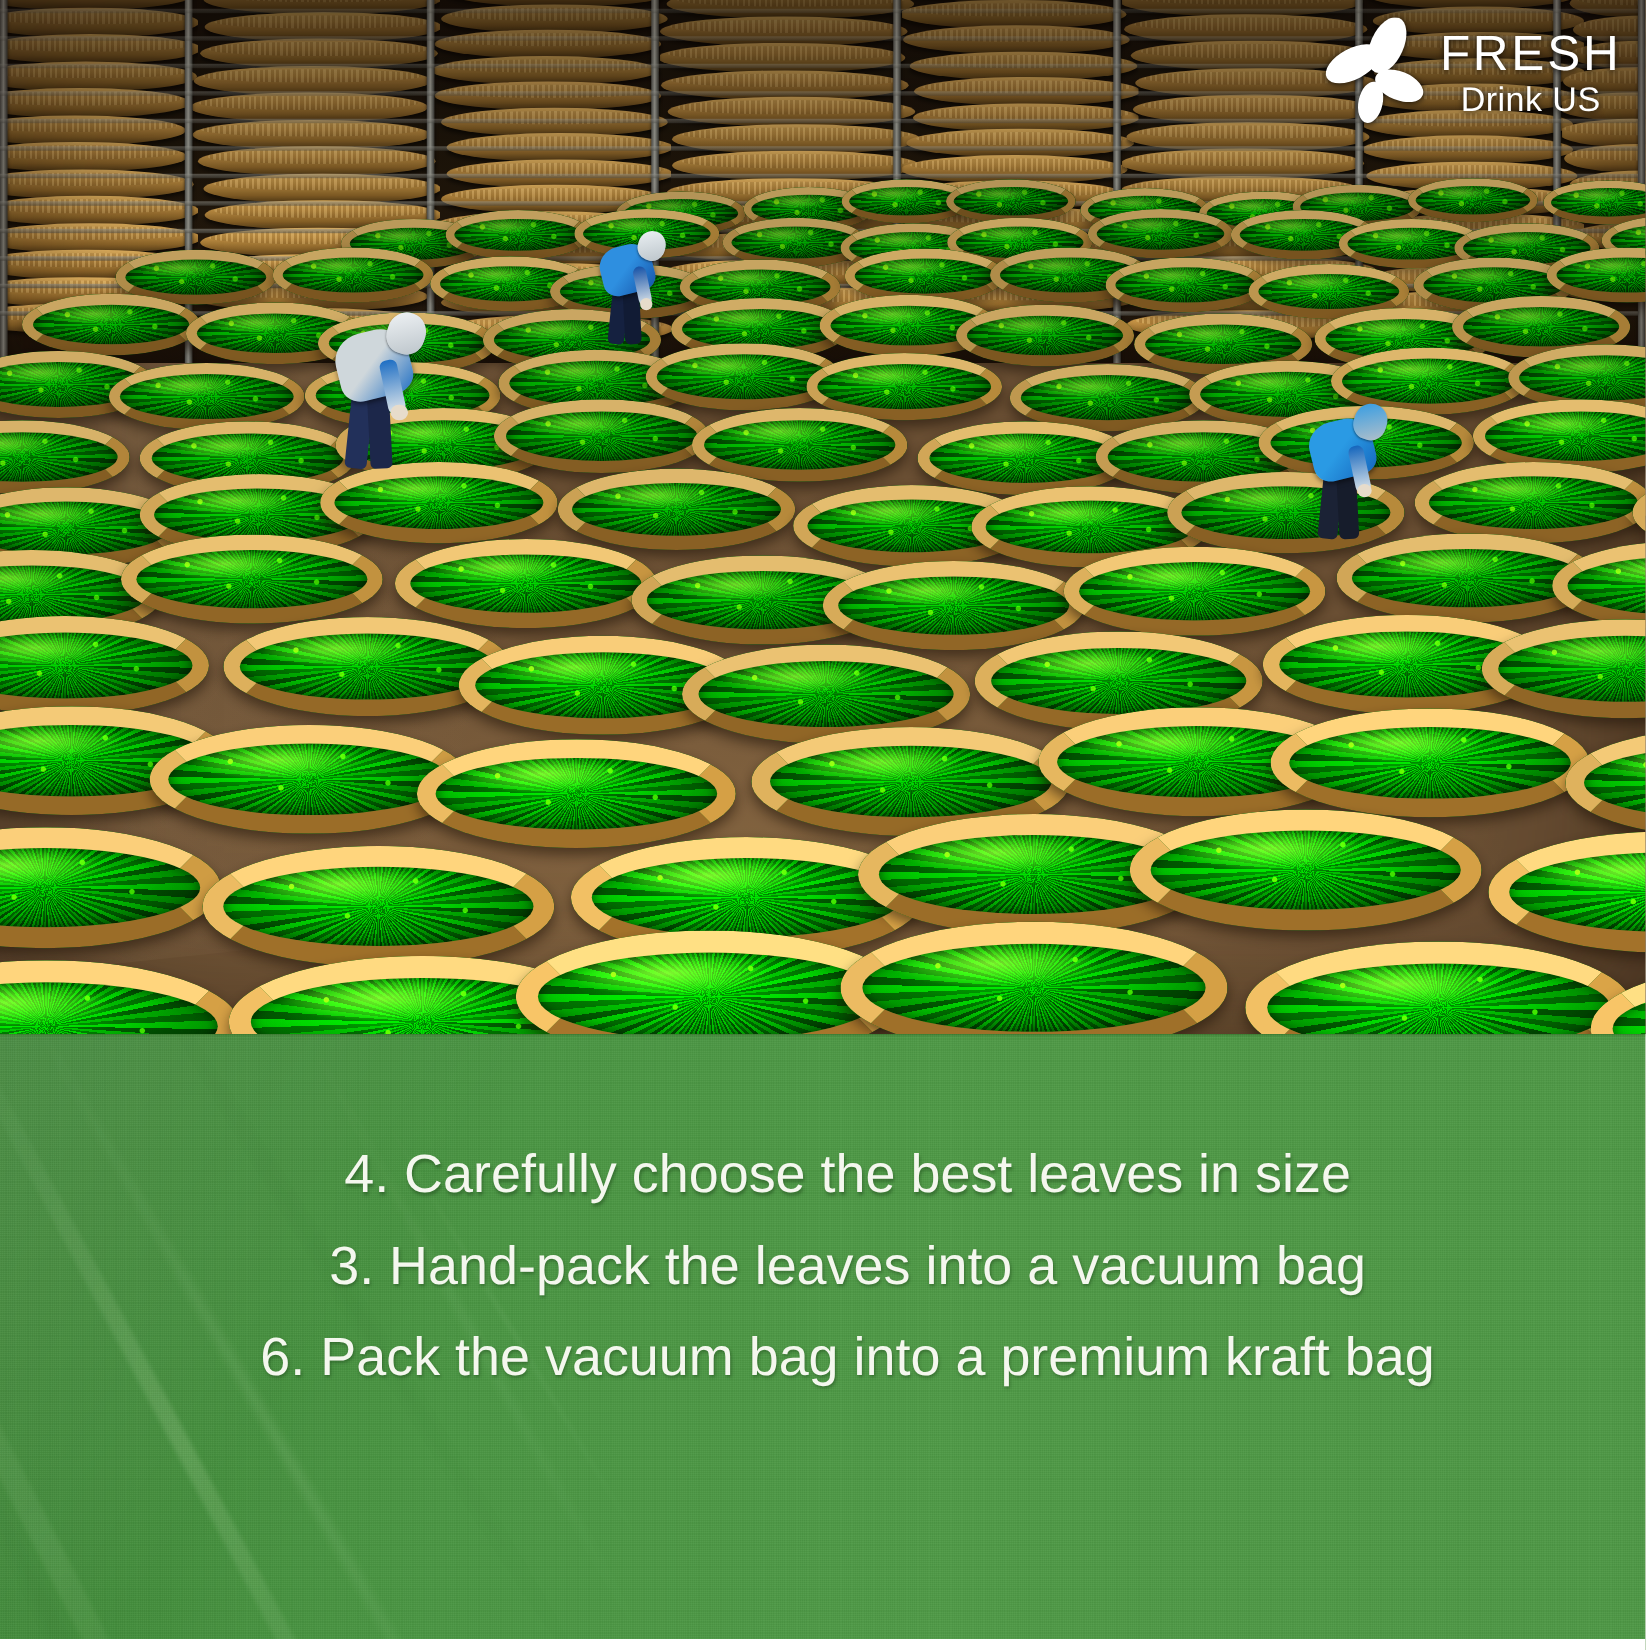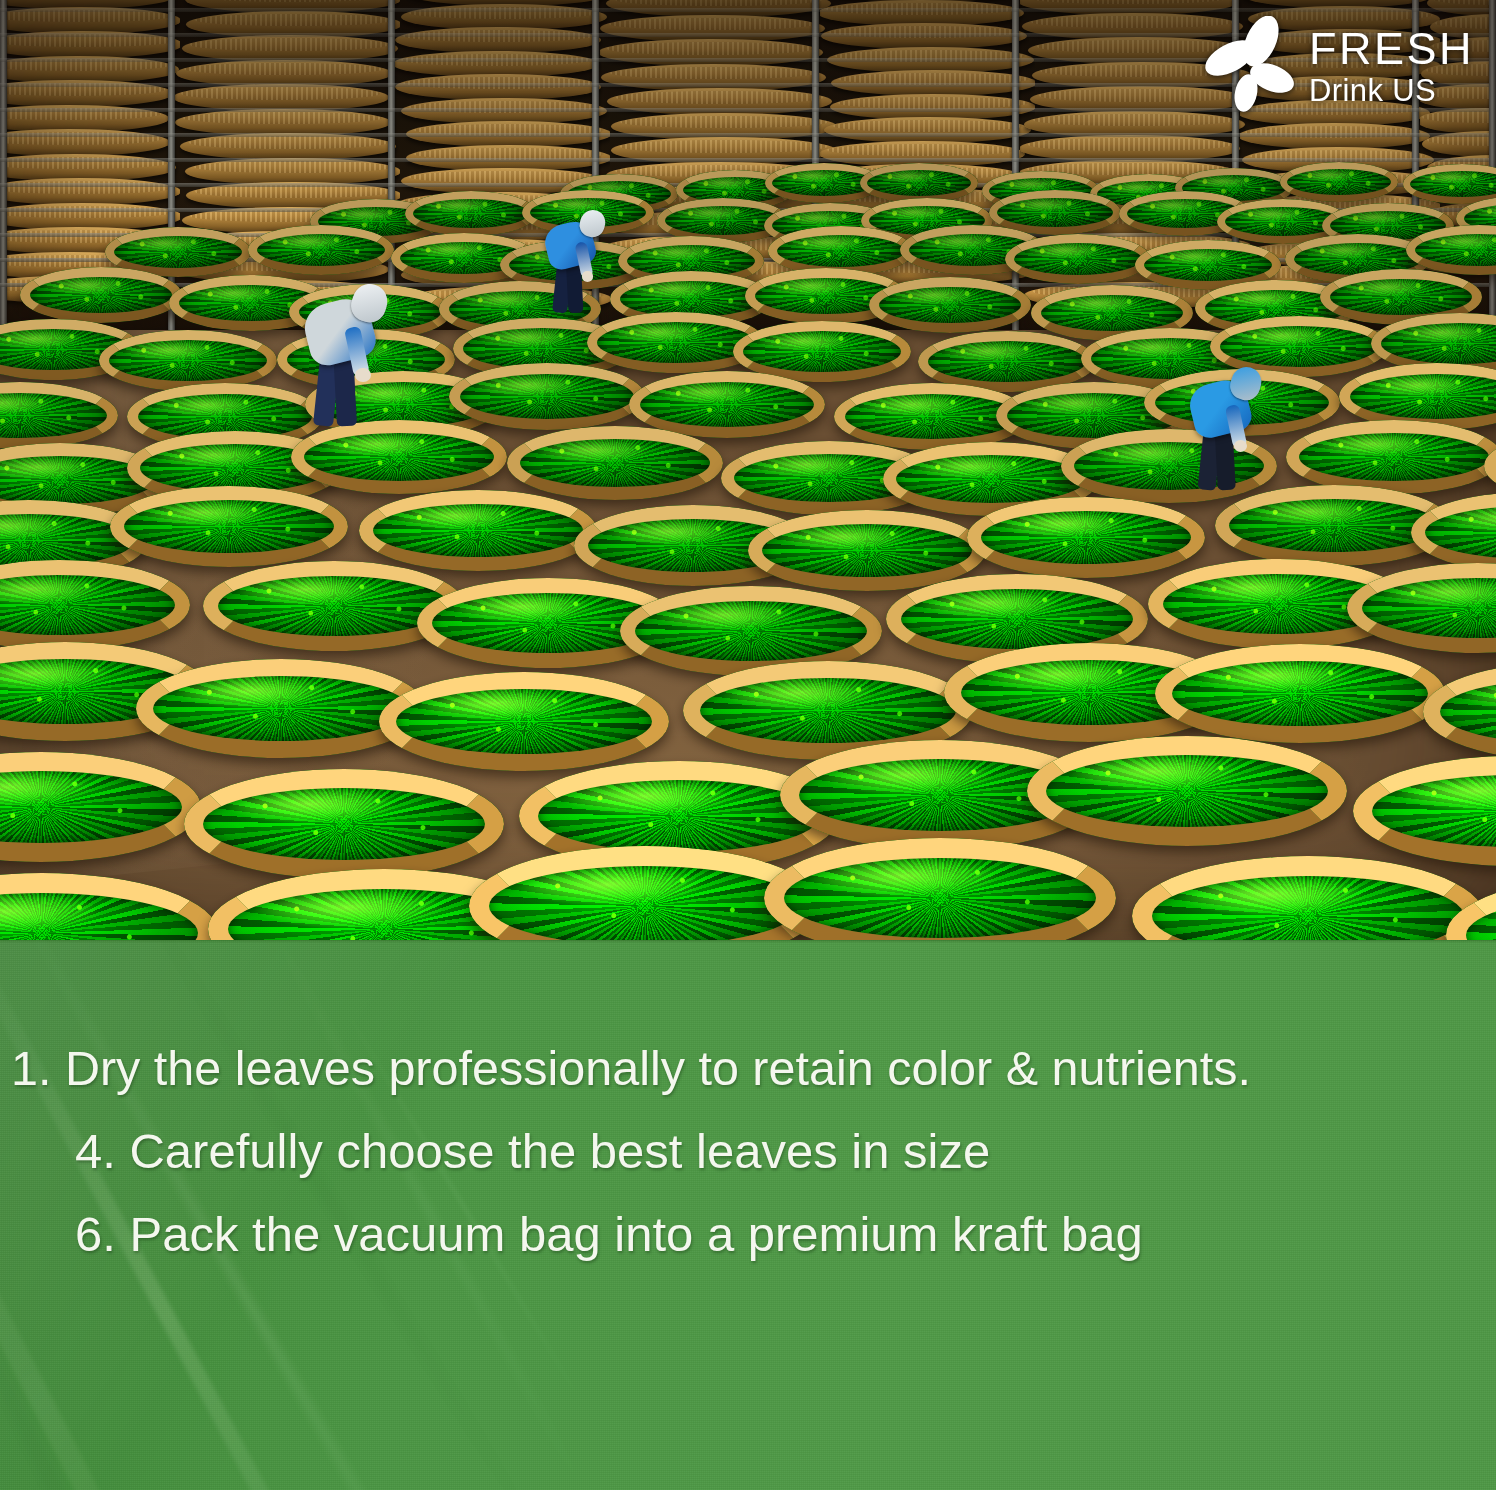--- a/index.html
+++ b/index.html
@@ -9,20 +9,21 @@
     font-family:"Liberation Sans", sans-serif;
     overflow:hidden;
     position:relative;
   }
 
   .infographic {
     position:absolute; inset:0;
     width:1496px; height:1500px;
     display:flex; flex-direction:column;
     background:#ffffff;
+    text-align:center;
   }
 
   
   .photo {
     position:relative;
     width:1496px; height:940px;
     overflow:hidden;
     background:#6b5438;
   }
 
@@ -1017,22 +1018,22 @@
         <div class="vein dark" style="left: 120px; top: -80px; width: 820px; height: 5px; transform: rotate(58deg); opacity: 0.55; filter: blur(6px);"></div>
         <div class="vein" style="left: -120px; top: 120px; width: 760px; height: 22px; transform: rotate(63deg); opacity: 0.45; filter: blur(2px);"></div>
         <div class="vein" style="left: 260px; top: -40px; width: 700px; height: 6px; transform: rotate(61deg); opacity: 0.5; filter: blur(4px);"></div>
         <div class="vein dark" style="left: -60px; top: 300px; width: 640px; height: 12px; transform: rotate(64deg); opacity: 0.35; filter: blur(6px);"></div>
         <div class="vein" style="left: 330px; top: 40px; width: 520px; height: 4px; transform: rotate(59deg); opacity: 0.4; filter: blur(2px);"></div>
       </div>
     <div class="panel-noise"></div>
 
     <div class="panel-inner">
       <ul class="steps" id="steps">
-          <li class="step first">1. Dry the leaves professionally to retain color &amp; nutrients.</li>
           <li class="step">4. Carefully choose the best leaves in size</li>
+          <li class="step">3. Hand-pack the leaves into a vacuum bag</li>
           <li class="step">6. Pack the vacuum bag into a premium kraft bag</li>
         </ul>
     </div>
 
     <div class="bottom-strip"></div>
   </div>
 
 </div>
 
 </body></html>

